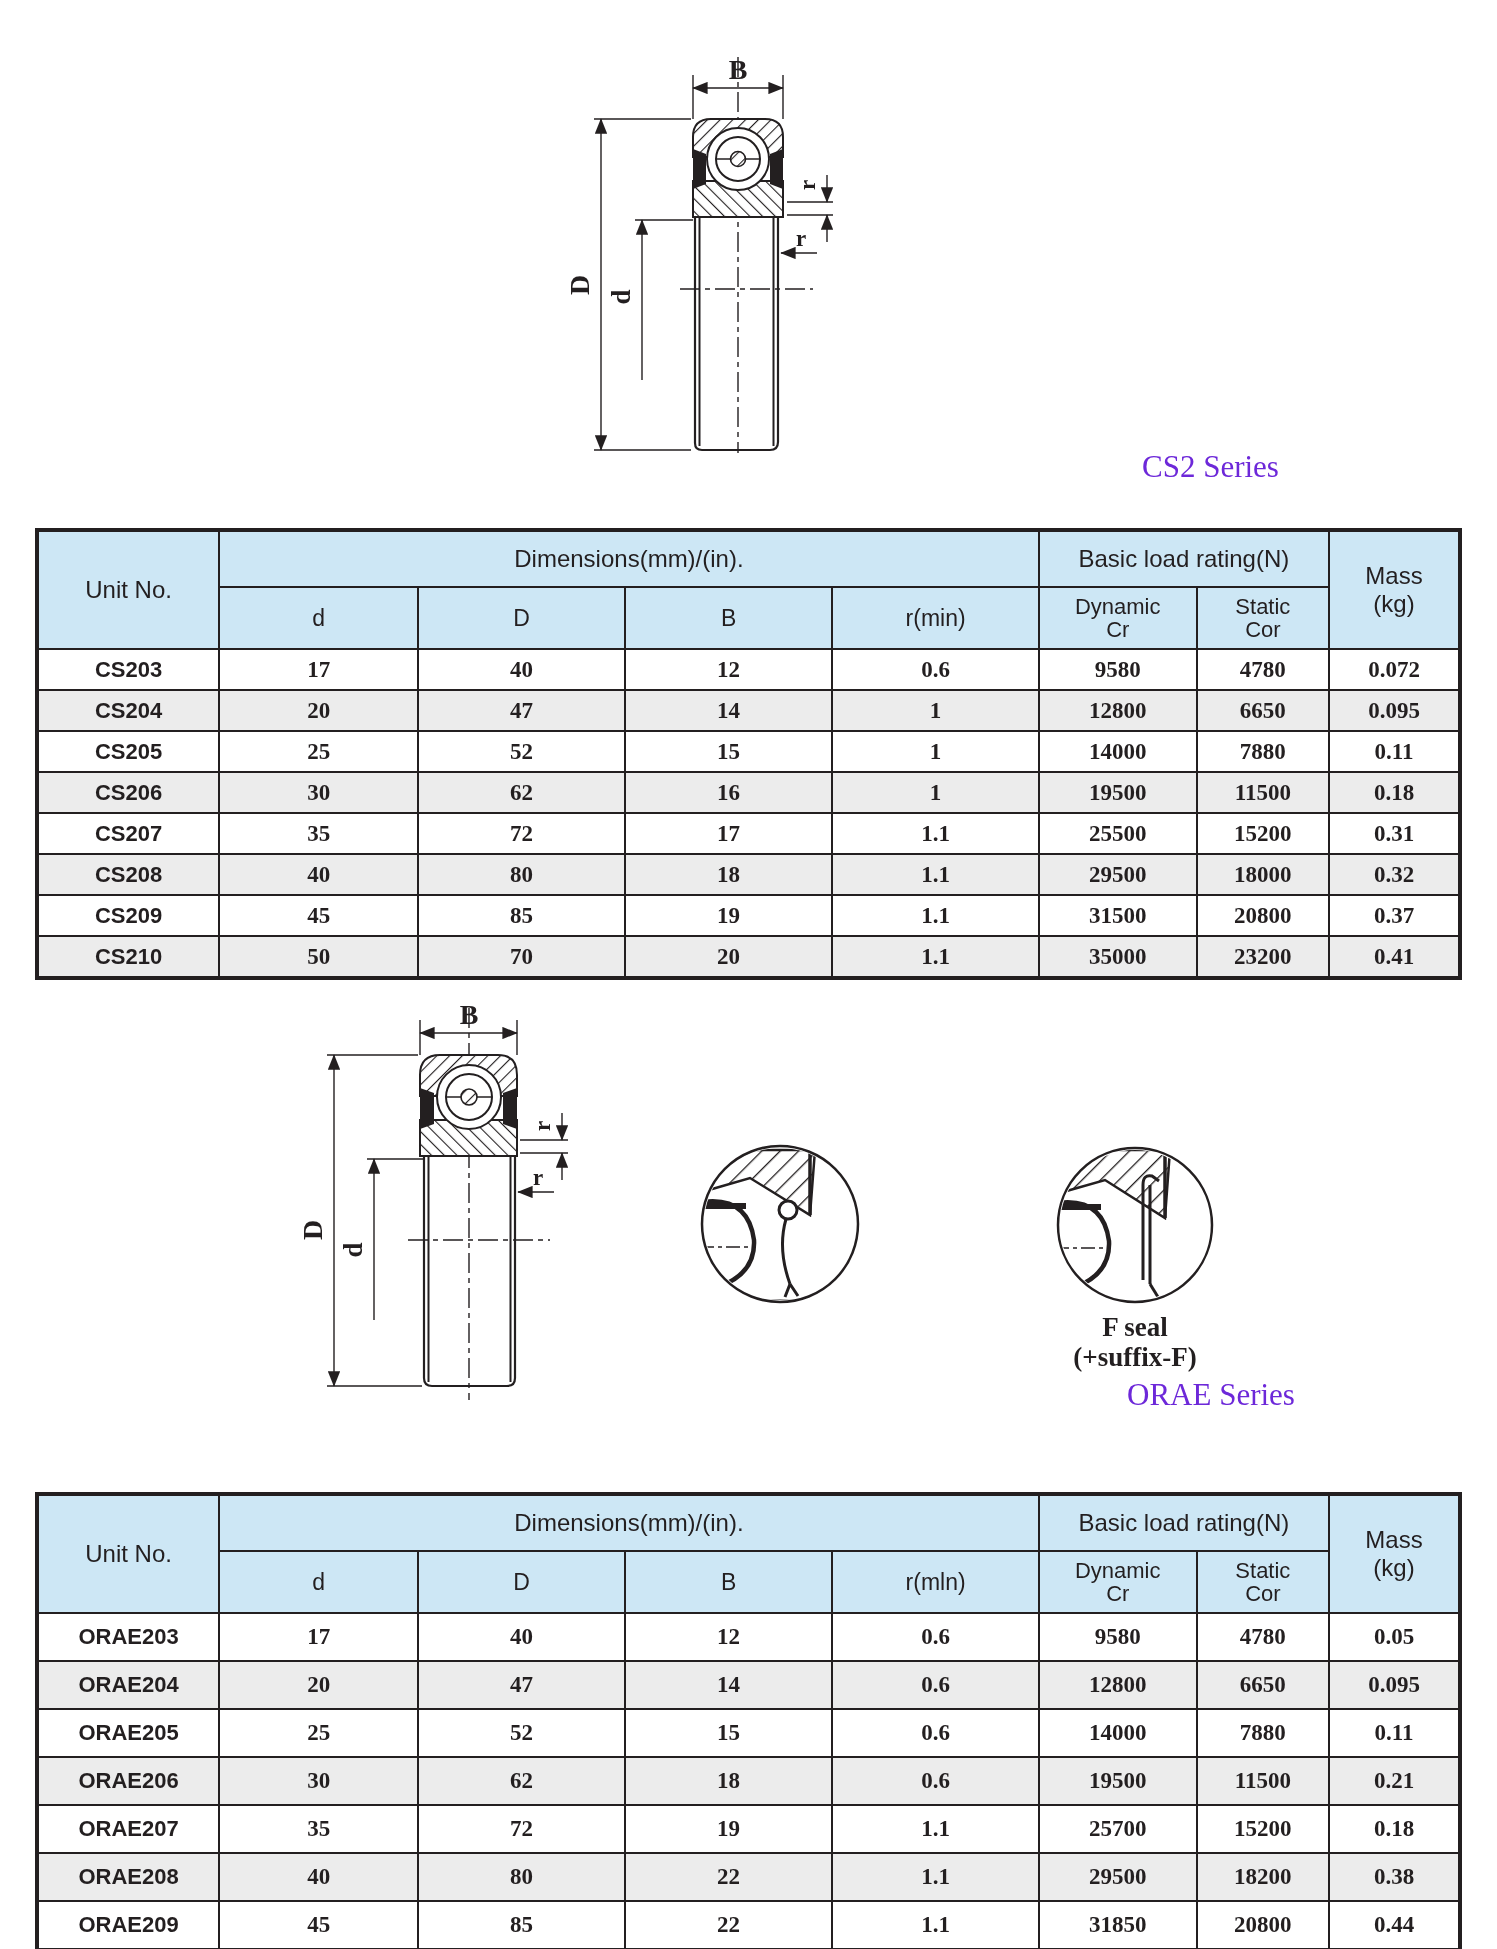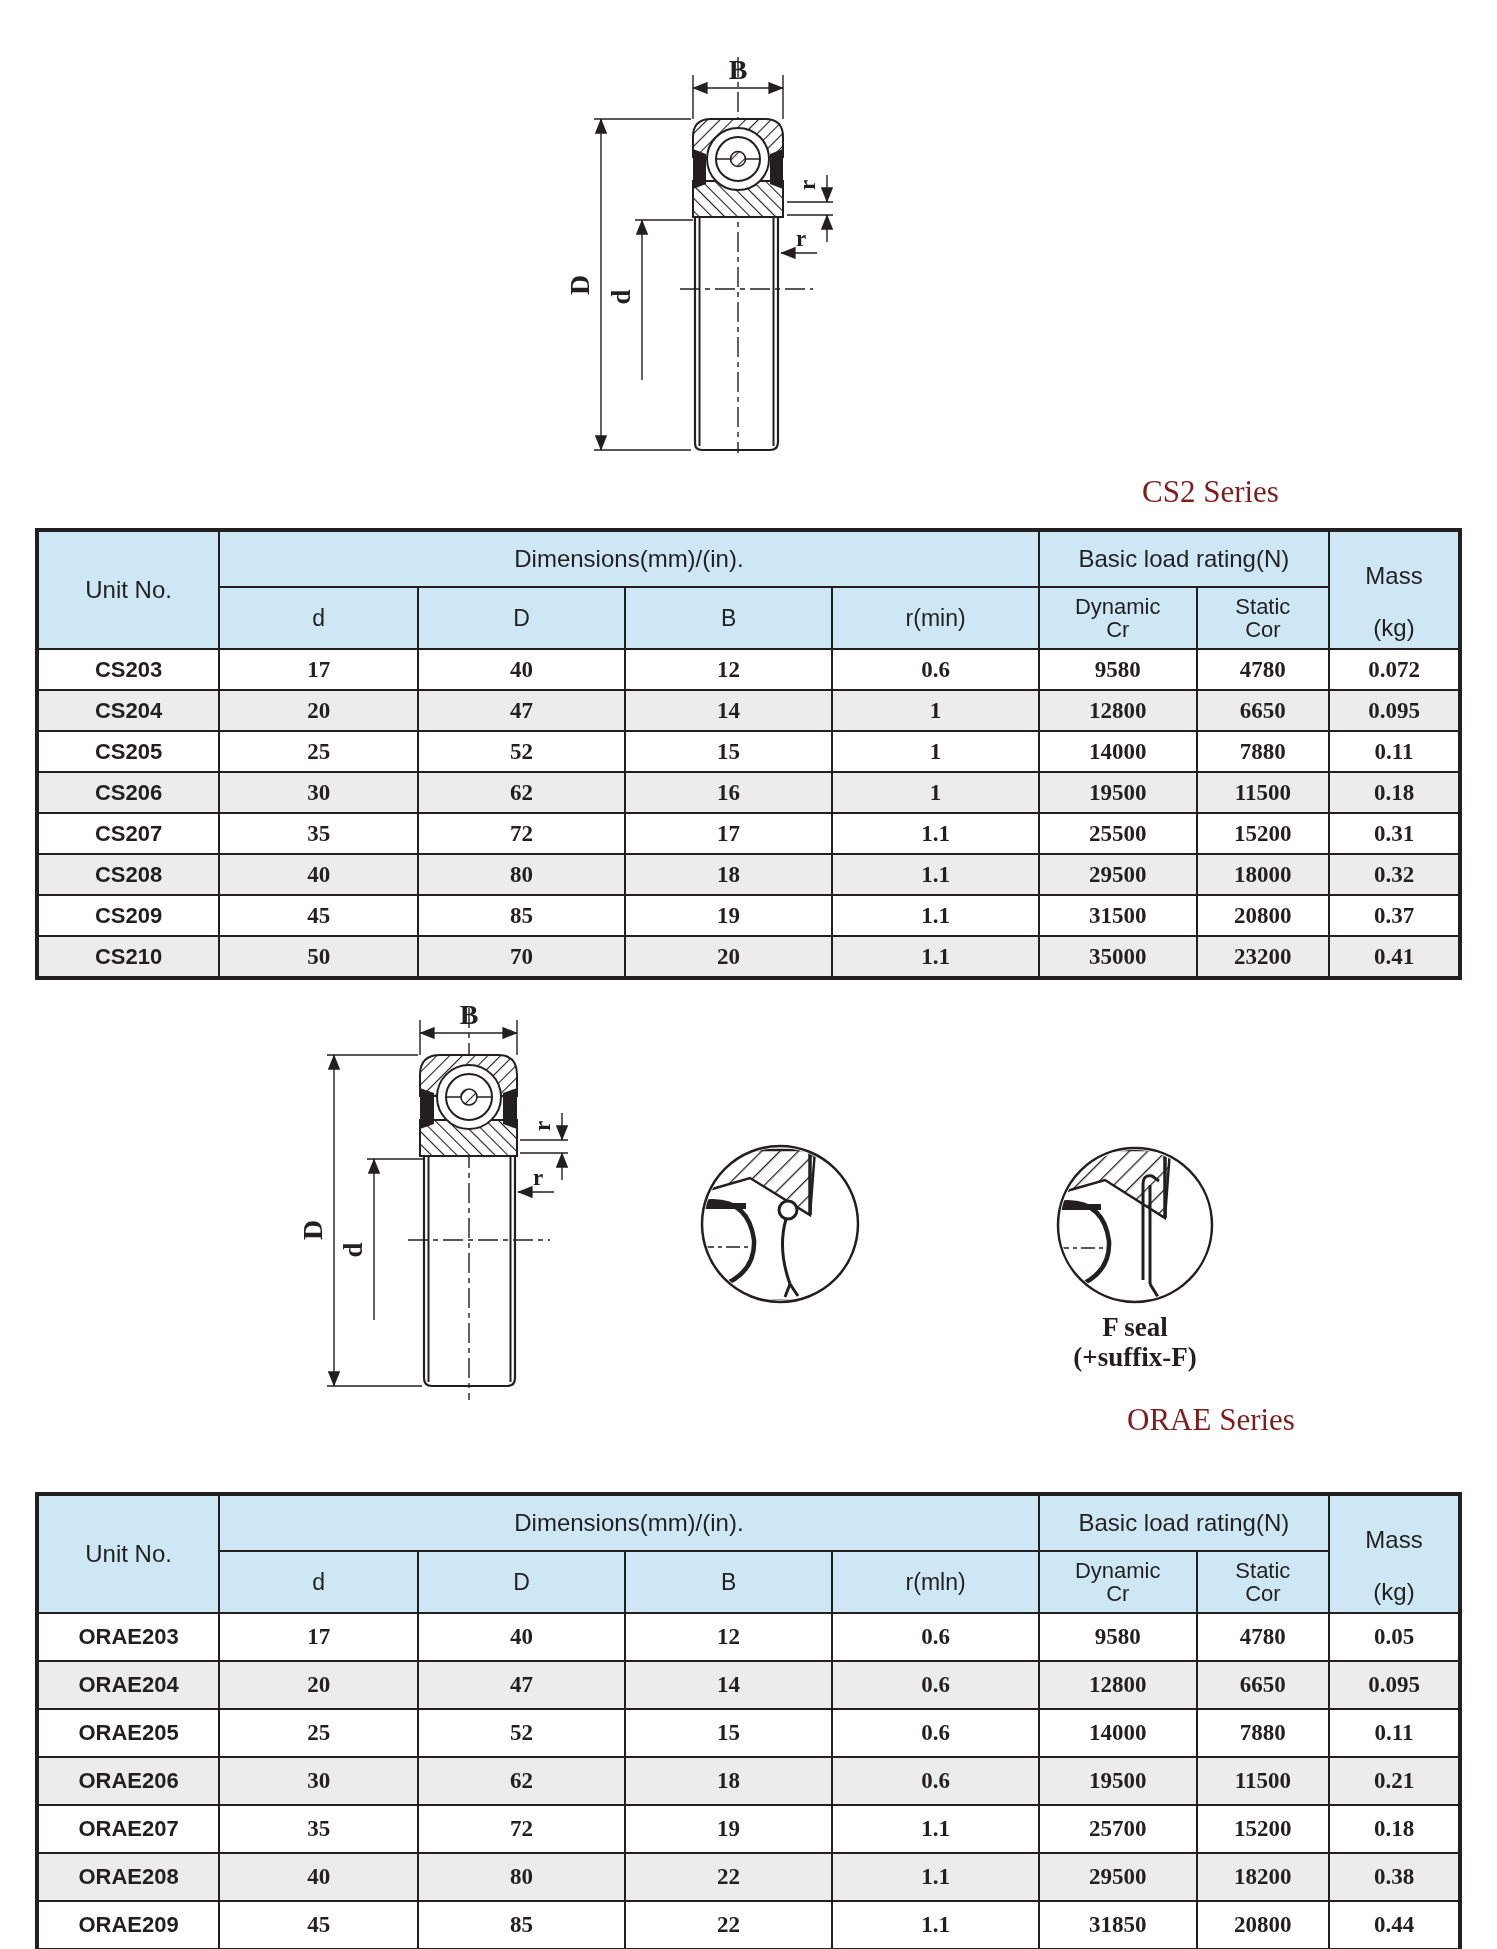--- a/index.html
+++ b/index.html
@@ -1,30 +1,30 @@
 <!DOCTYPE html>
 <html><head>
 <meta charset="utf-8">
 <style>
   html,body{margin:0;padding:0;background:#ffffff;}
   .page{position:relative;width:1497px;height:1949px;background:#ffffff;overflow:hidden;
         font-family:"Liberation Sans",sans-serif;color:#231f20;}
   .series-title{position:absolute;font-family:"Liberation Serif",serif;font-size:31px;
-        color:#7f1d1d;white-space:nowrap;margin-top:25px;}
+        color:#6d28d9;white-space:nowrap;}
   .drawing{position:absolute;}
   
   table.spec{position:absolute;width:1427px;border-collapse:collapse;table-layout:fixed;
         background:#ffffff;border:4px solid #231f20;}
   table.spec th,table.spec td{border:2px solid #231f20;text-align:center;vertical-align:middle;
         padding:0;color:#231f20;overflow:hidden;}
   table.spec thead th{background:#cde7f5;font-weight:normal;}
   .h1 th{height:54px;font-size:24px;}
   .h2 th{height:60px;font-size:23px;font-weight:bold;}
   .h2 th.thin{font-weight:normal;font-size:22px;line-height:1.05;margin-left:45px;}
-  th.mass div{line-height:1.15;font-size:24px;margin-top:24px;}
+  th.mass div{line-height:1.15;font-size:24px;}
   table.spec tbody td{font-family:"Liberation Serif",serif;font-size:23px;font-weight:bold;}
   table.spec tbody td.unit{font-family:"Liberation Sans",sans-serif;font-size:22px;font-weight:bold;margin-top:46px;}
   table.spec tbody tr:nth-of-type(even){background:#ececec;}
   table.cs2 tbody td{height:39px;}
   table.orae tbody td{height:46px;}
   svg text{font-family:"Liberation Serif",serif;font-weight:bold;fill:#231f20;}
 </style>
 </head>
 <body>
 

